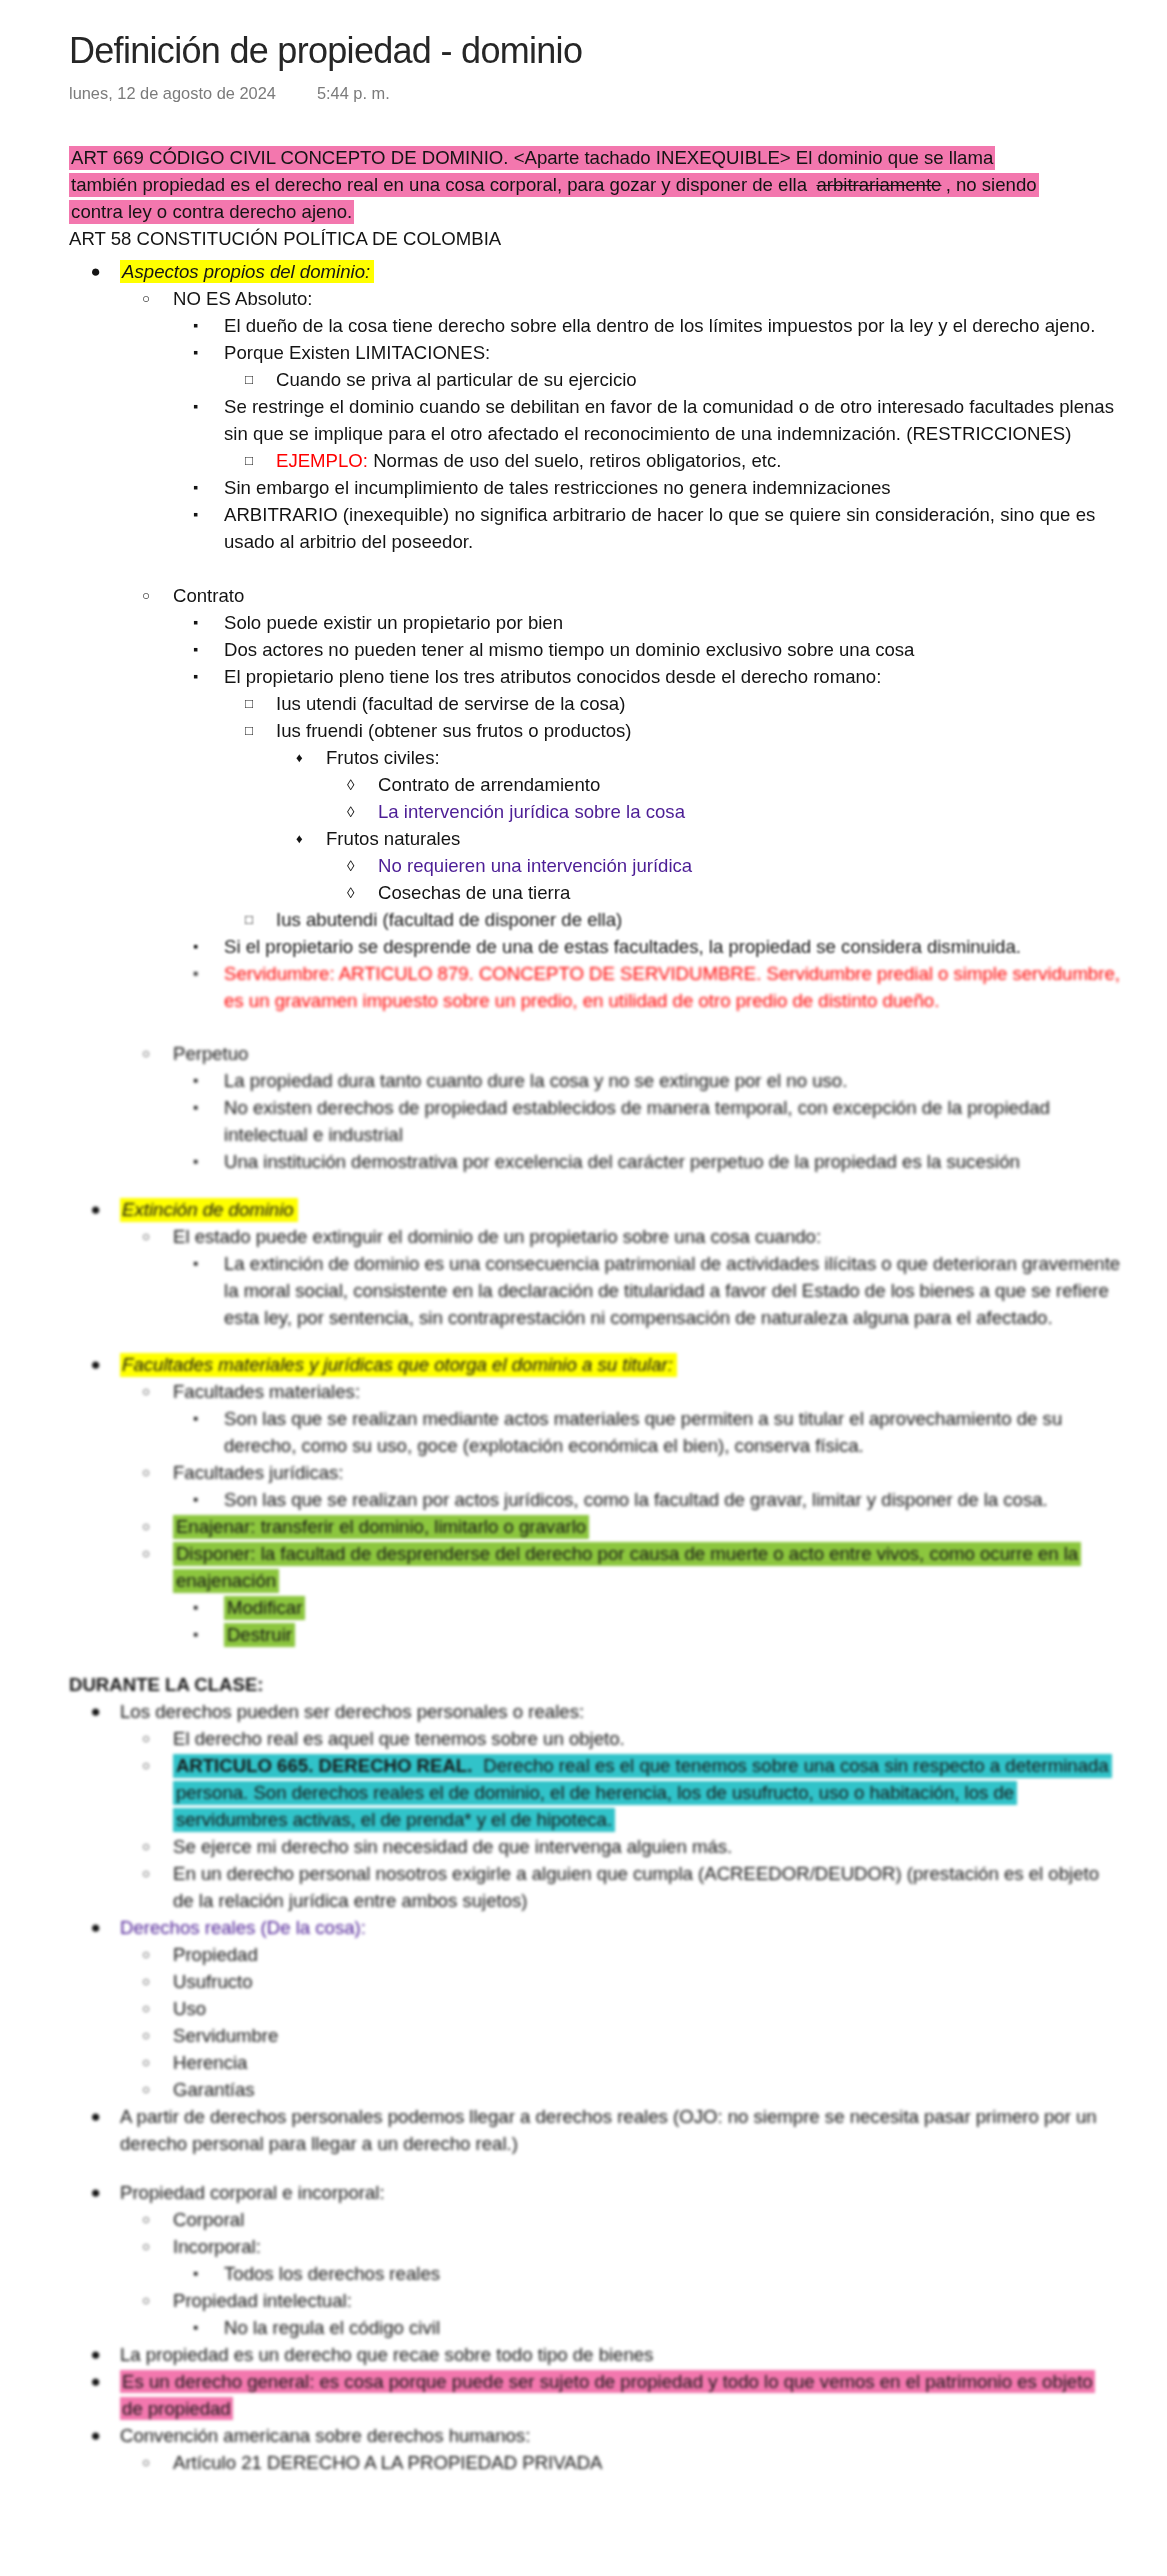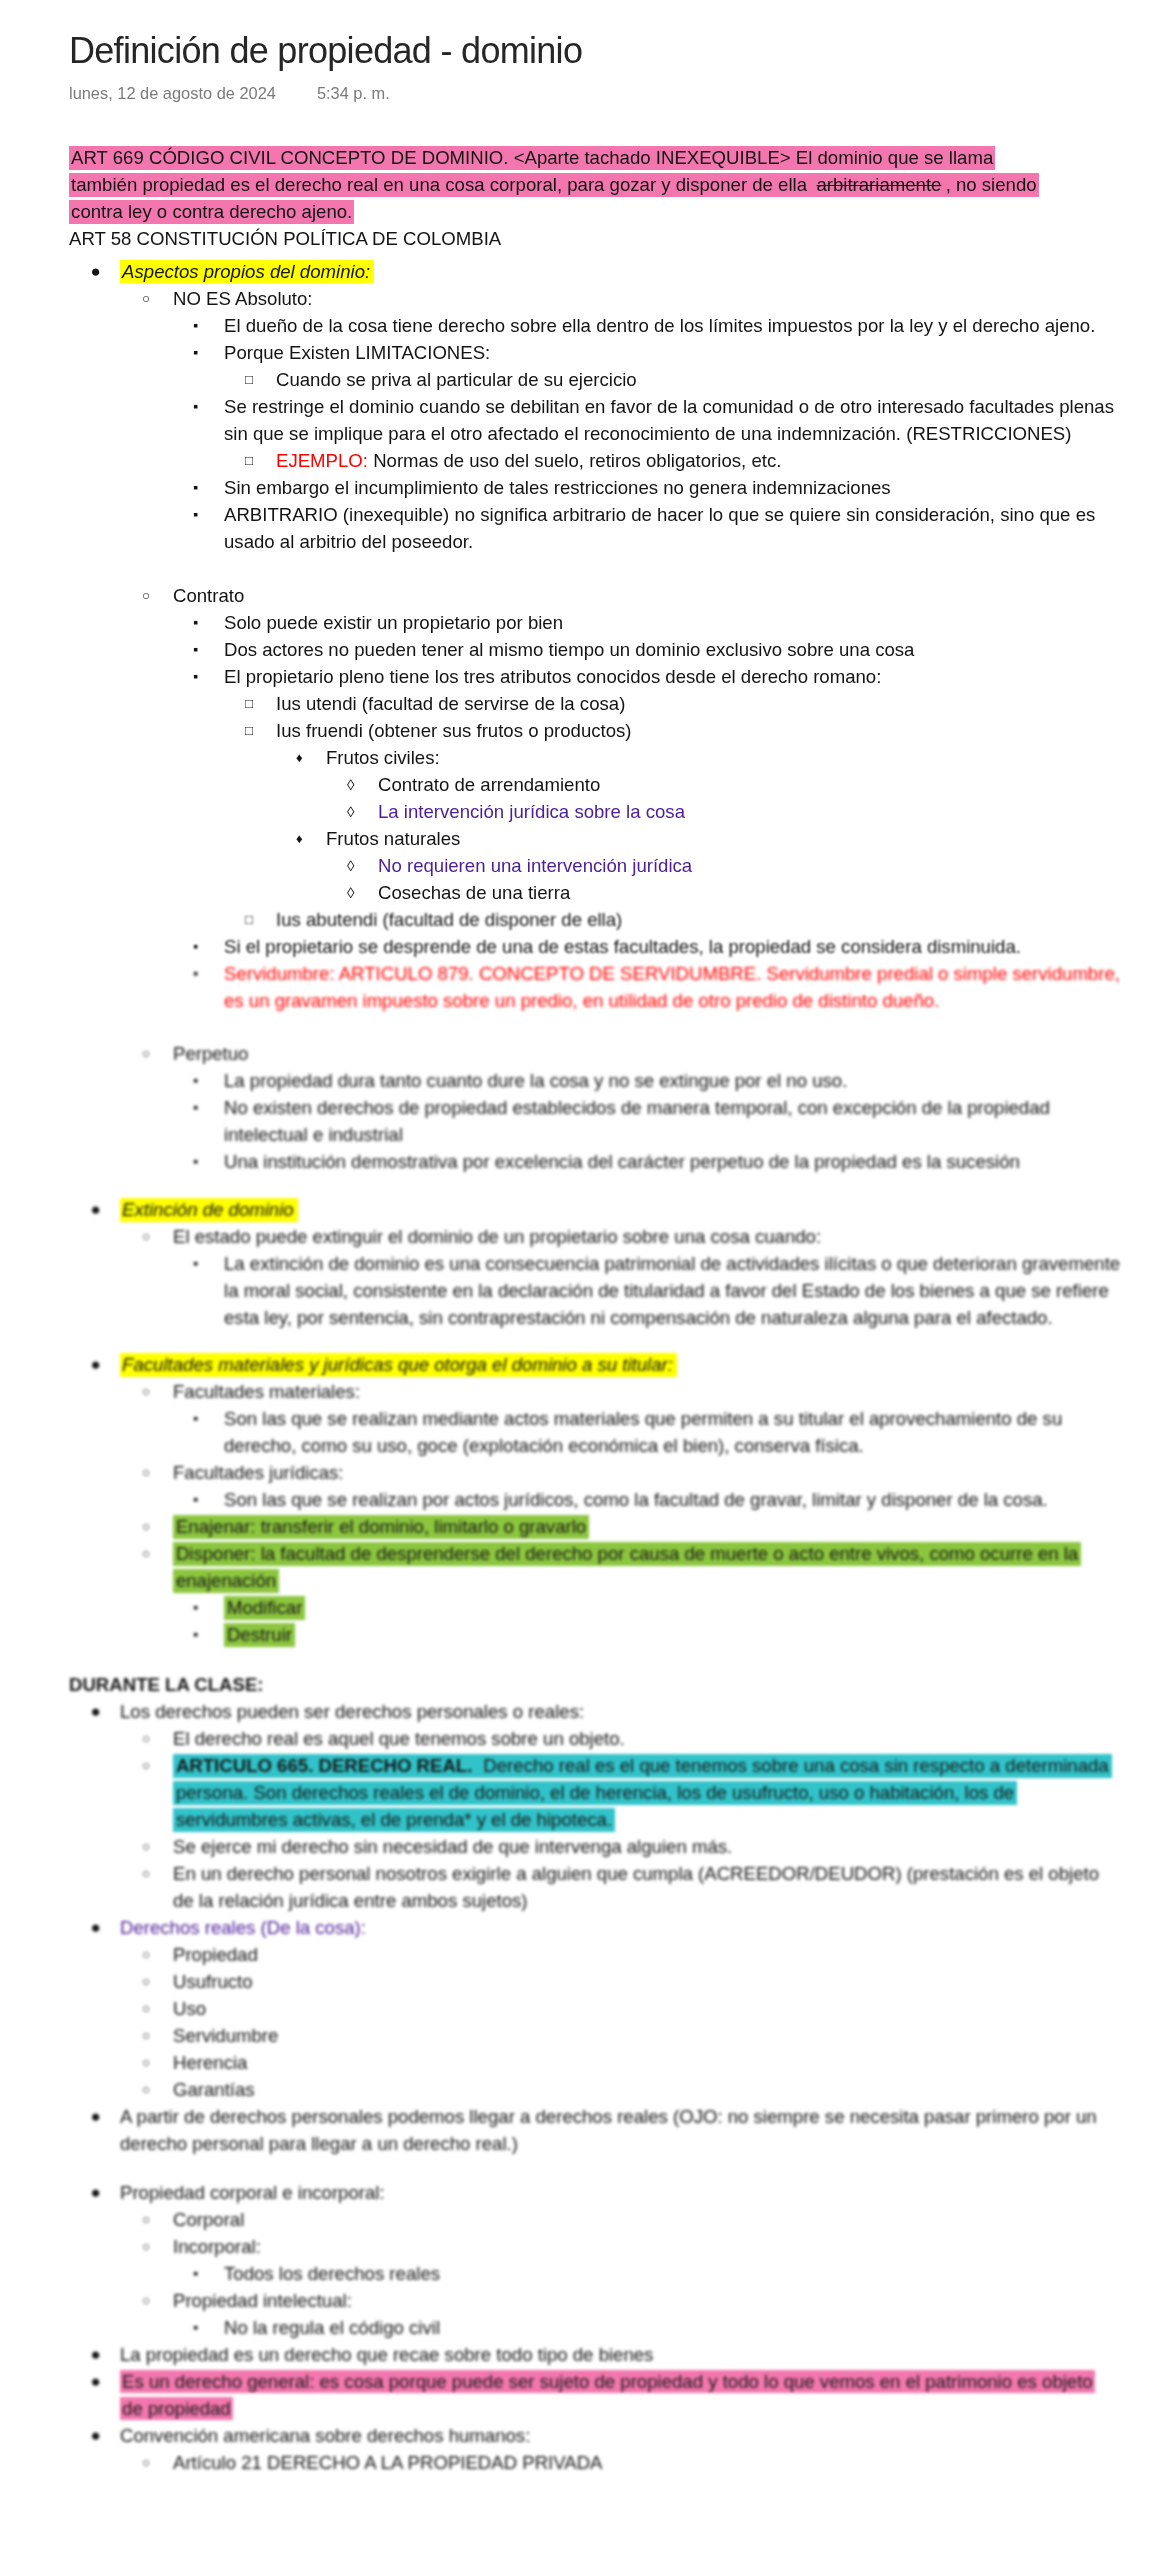--- a/index.html
+++ b/index.html
@@ -39,21 +39,21 @@
   .strike{text-decoration:line-through;}
   .blur1{filter:blur(0.9px);}
   .blur2{filter:blur(1.8px);}
 </style>
 </head>
 <body>
 
 <div class="page">
   <h1 class="title">Definición de propiedad - dominio</h1>
   <div class="meta">
-    <span class="date">lunes, 12 de agosto de 2024</span><span class="time">5:34 p. m.</span>
+    <span class="date">lunes, 12 de agosto de 2024</span><span class="time">5:44 p. m.</span>
   </div>
   <div class="gap-after-meta"></div>
   <div id="outline">
       <div class="li lvl0"><span class="txt"><span class="hl-pink">ART 669 CÓDIGO CIVIL CONCEPTO DE DOMINIO. &lt;Aparte tachado INEXEQUIBLE&gt; El dominio que se llama también propiedad es el derecho real en una cosa corporal, para gozar y disponer de ella </span><span class="hl-pink strike">arbitrariamente</span><span class="hl-pink">, no siendo contra ley o contra derecho ajeno.</span></span></div>
       <div class="li lvl0"><span class="txt"><span class="">ART 58 CONSTITUCIÓN POLÍTICA DE COLOMBIA</span></span></div>
       <div class="li lvl1" style="margin-top: 5.7px;"><span class="bullet bl1">●</span><span class="txt"><span class="hl-yellow">Aspectos propios del dominio:</span></span></div>
       <div class="li lvl2"><span class="bullet bl2">○</span><span class="txt"><span class="">NO ES Absoluto:</span></span></div>
       <div class="li lvl3"><span class="bullet bl3">▪</span><span class="txt"><span class="">El dueño de la cosa tiene derecho sobre ella dentro de los límites impuestos por la ley y el derecho ajeno.</span></span></div>
       <div class="li lvl3"><span class="bullet bl3">▪</span><span class="txt"><span class="">Porque Existen LIMITACIONES:</span></span></div>
       <div class="li lvl4"><span class="bullet bl4">□</span><span class="txt"><span class="">Cuando se priva al particular de su ejercicio</span></span></div>

